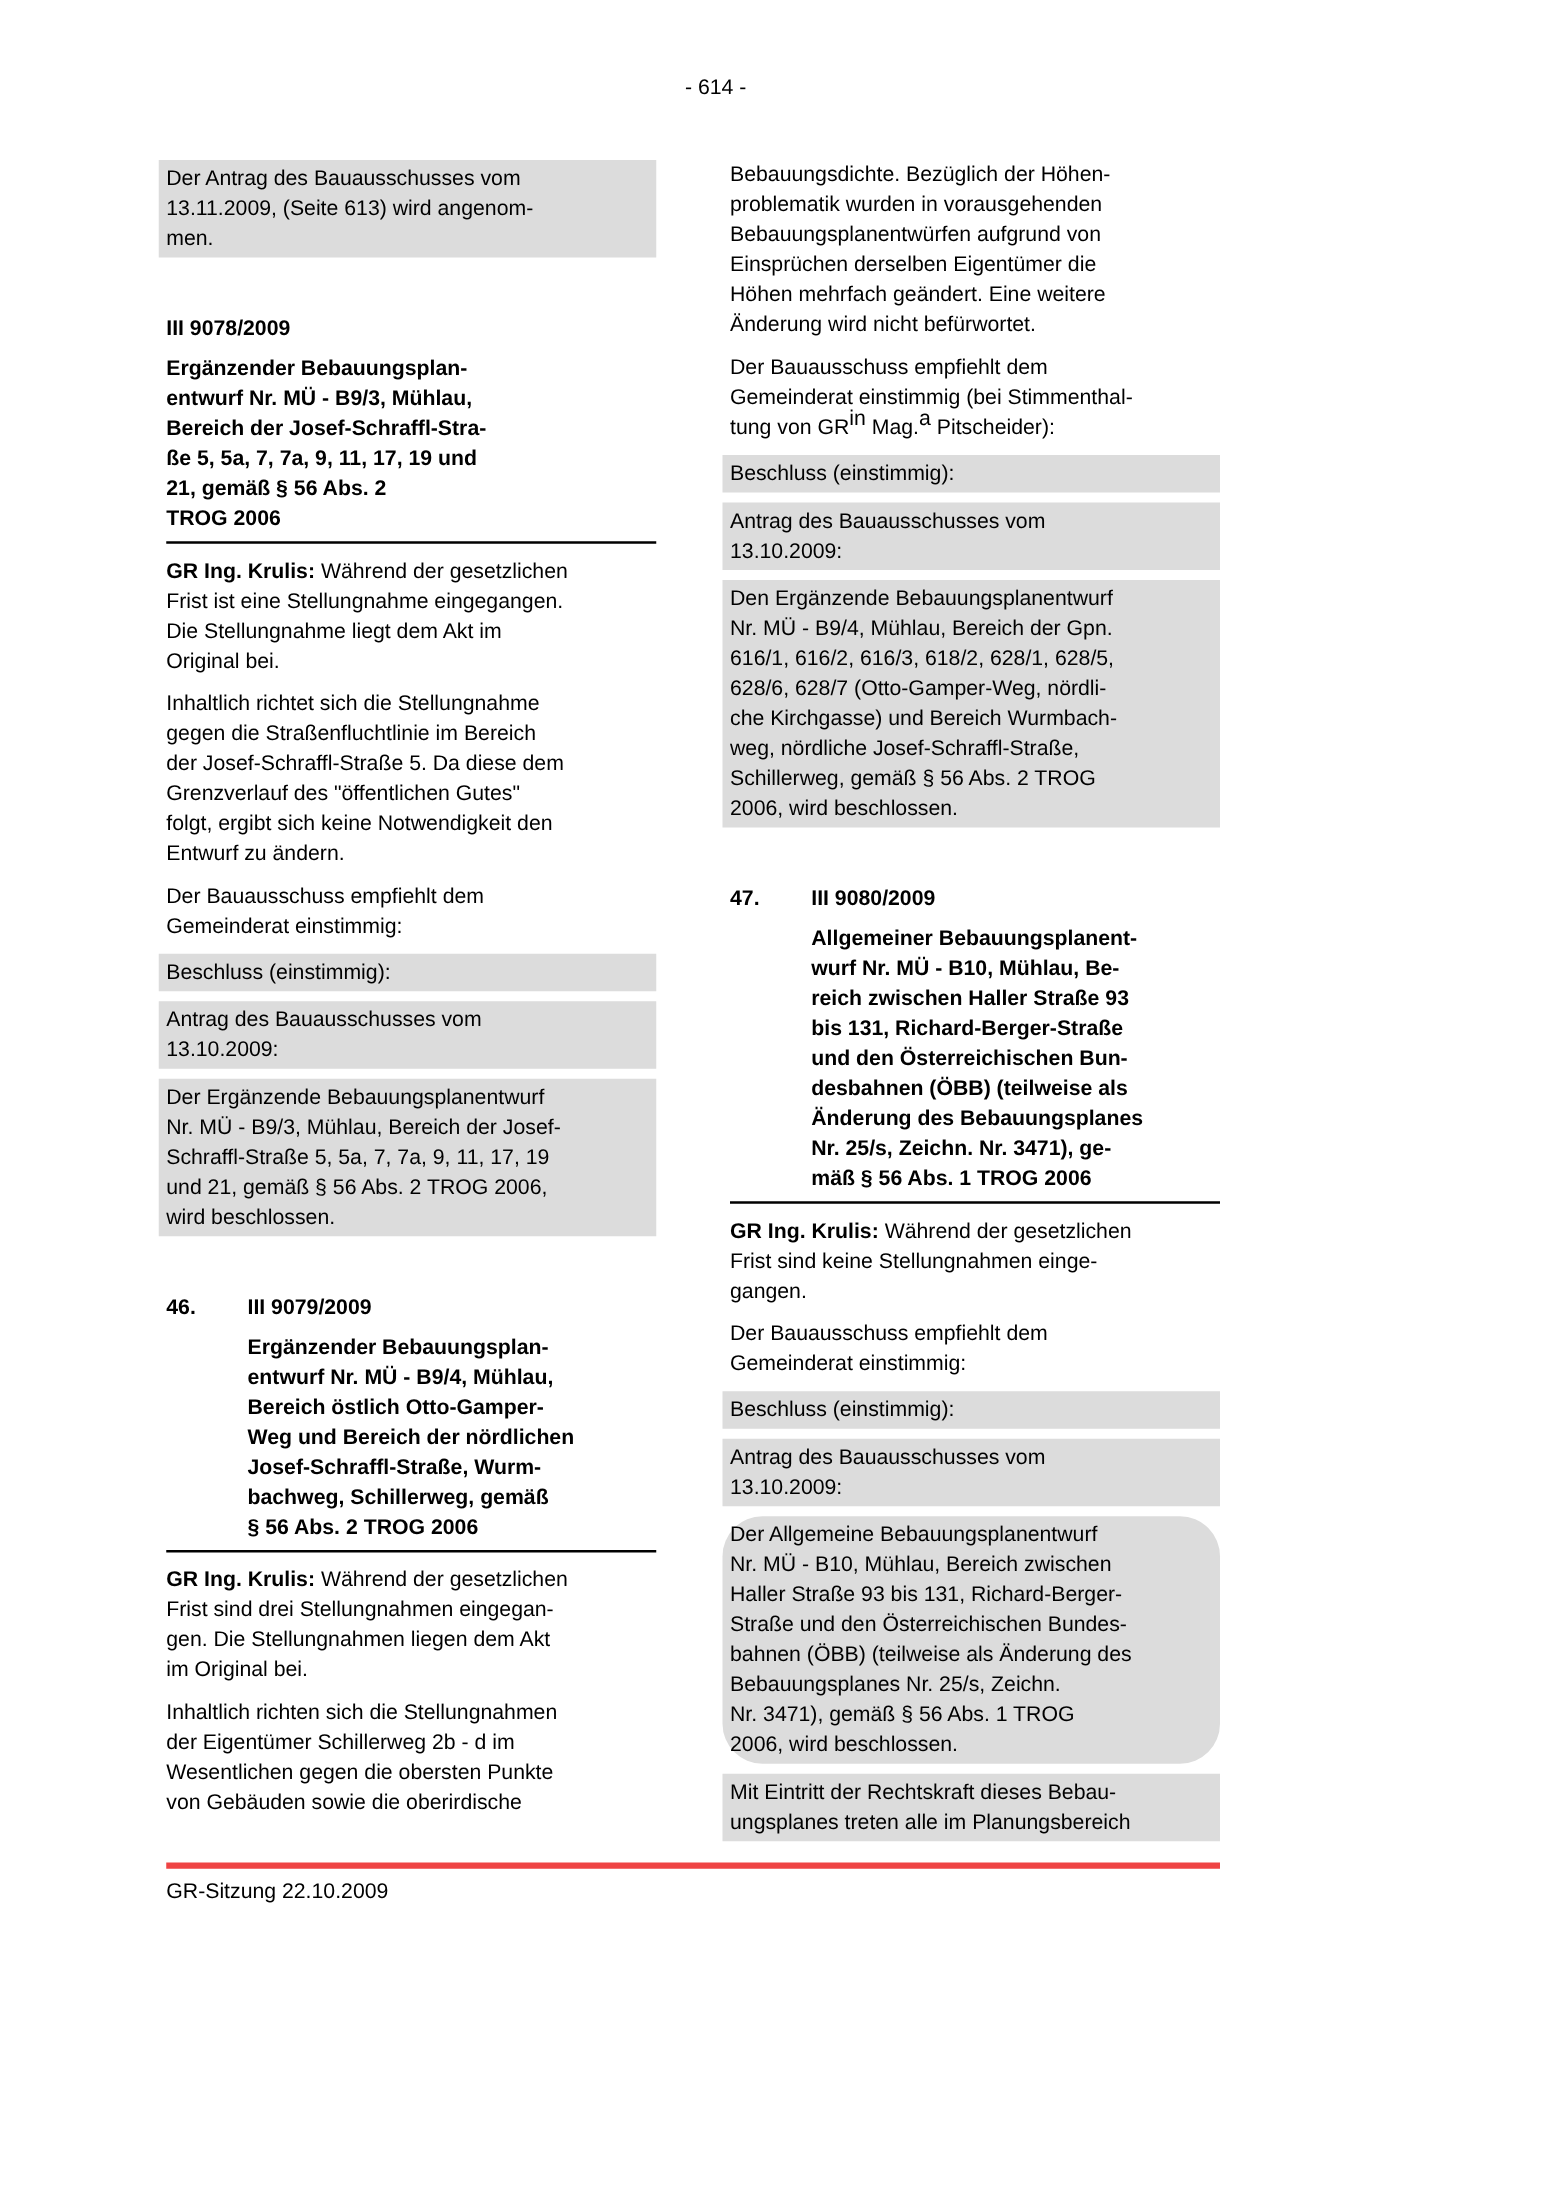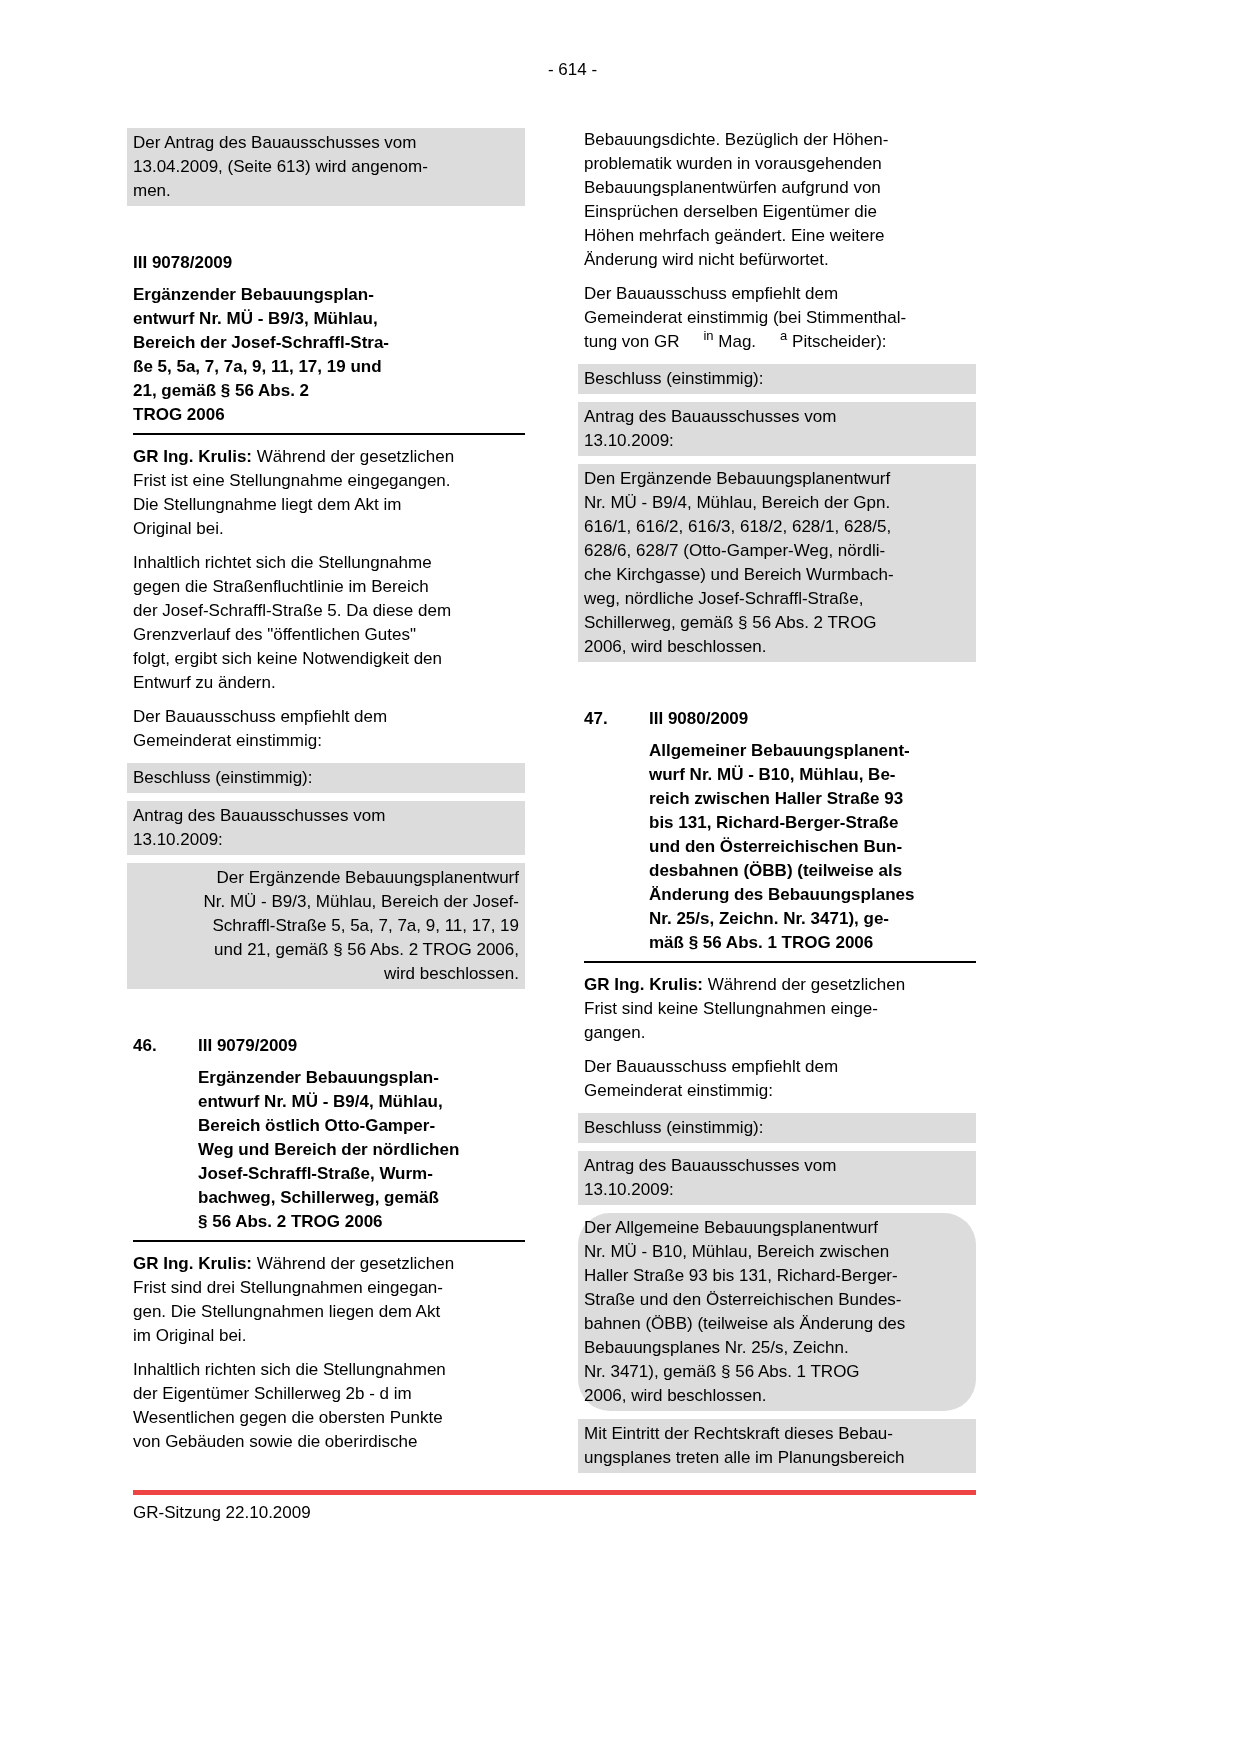--- a/index.html
+++ b/index.html
@@ -46,21 +46,21 @@
   }
   .agenda-num { width: 65px; flex: none; }
   .agenda-body { flex: 1; }
   .agenda-title { margin-top: 8px; white-space: pre-line; }
   .rule {
     border-top: 2px solid #000000;
     margin: 6px 0 10px 0;
     height: 0;
   }
   .beschluss-block { margin-bottom: 2px; }
-  sup { font-size: 13px; line-height: 0; vertical-align: super; margin-left: 24px; }
+  sup { font-size: 17px; line-height: 0; vertical-align: super; }
   .footer {
     position: absolute;
     left: 133px;
     top: 1490px;
     width: 843px;
     border-top: 5px solid #ef4444;
     padding-top: 6px;
   }
 </style>
 </head>
@@ -68,21 +68,21 @@
 
 <div class="page">
 
   <div class="page-number">- 614 -</div>
 
   <div class="columns">
 
     <div class="col col-left">
 
       <p class="para highlight" style="background: rgb(220, 220, 220);">Der Antrag des Bauausschusses vom
-13.04.2009, (Seite 613) wird angenom-
+13.11.2009, (Seite 613) wird angenom-
 men.</p>
 
       <div class="agenda-item">
         <div class="agenda-body">
           <div class="agenda-ref">III 9078/2009</div>
           <div class="agenda-title">Ergänzender Bebauungsplan-
 entwurf Nr. MÜ - B9/3, Mühlau,
 Bereich der Josef-Schraffl-Stra-
 ße 5, 5a, 7, 7a, 9, 11, 17, 19 und
 21, gemäß § 56 Abs. 2
@@ -103,21 +103,21 @@
 folgt, ergibt sich keine Notwendigkeit den
 Entwurf zu ändern.</p>
 
       <p class="para">Der Bauausschuss empfiehlt dem
 Gemeinderat einstimmig:</p>
 
       <div class="beschluss-block">
         <p class="para highlight" style="background: rgb(220, 220, 220);">Beschluss (einstimmig):</p>
         <p class="para highlight" style="background: rgb(220, 220, 220);">Antrag des Bauausschusses vom
 13.10.2009:</p>
-        <p class="para highlight" style="background: rgb(220, 220, 220); text-align: right;">Der Ergänzende Bebauungsplanentwurf
+        <p class="para highlight" style="background: rgb(220, 220, 220);">Der Ergänzende Bebauungsplanentwurf
 Nr. MÜ - B9/3, Mühlau, Bereich der Josef-
 Schraffl-Straße 5, 5a, 7, 7a, 9, 11, 17, 19
 und 21, gemäß § 56 Abs. 2 TROG 2006,
 wird beschlossen.</p>
       </div>
 
       <div class="agenda-item">
         <div class="agenda-num">46.</div>
         <div class="agenda-body">
           <div class="agenda-ref">III 9079/2009</div>

